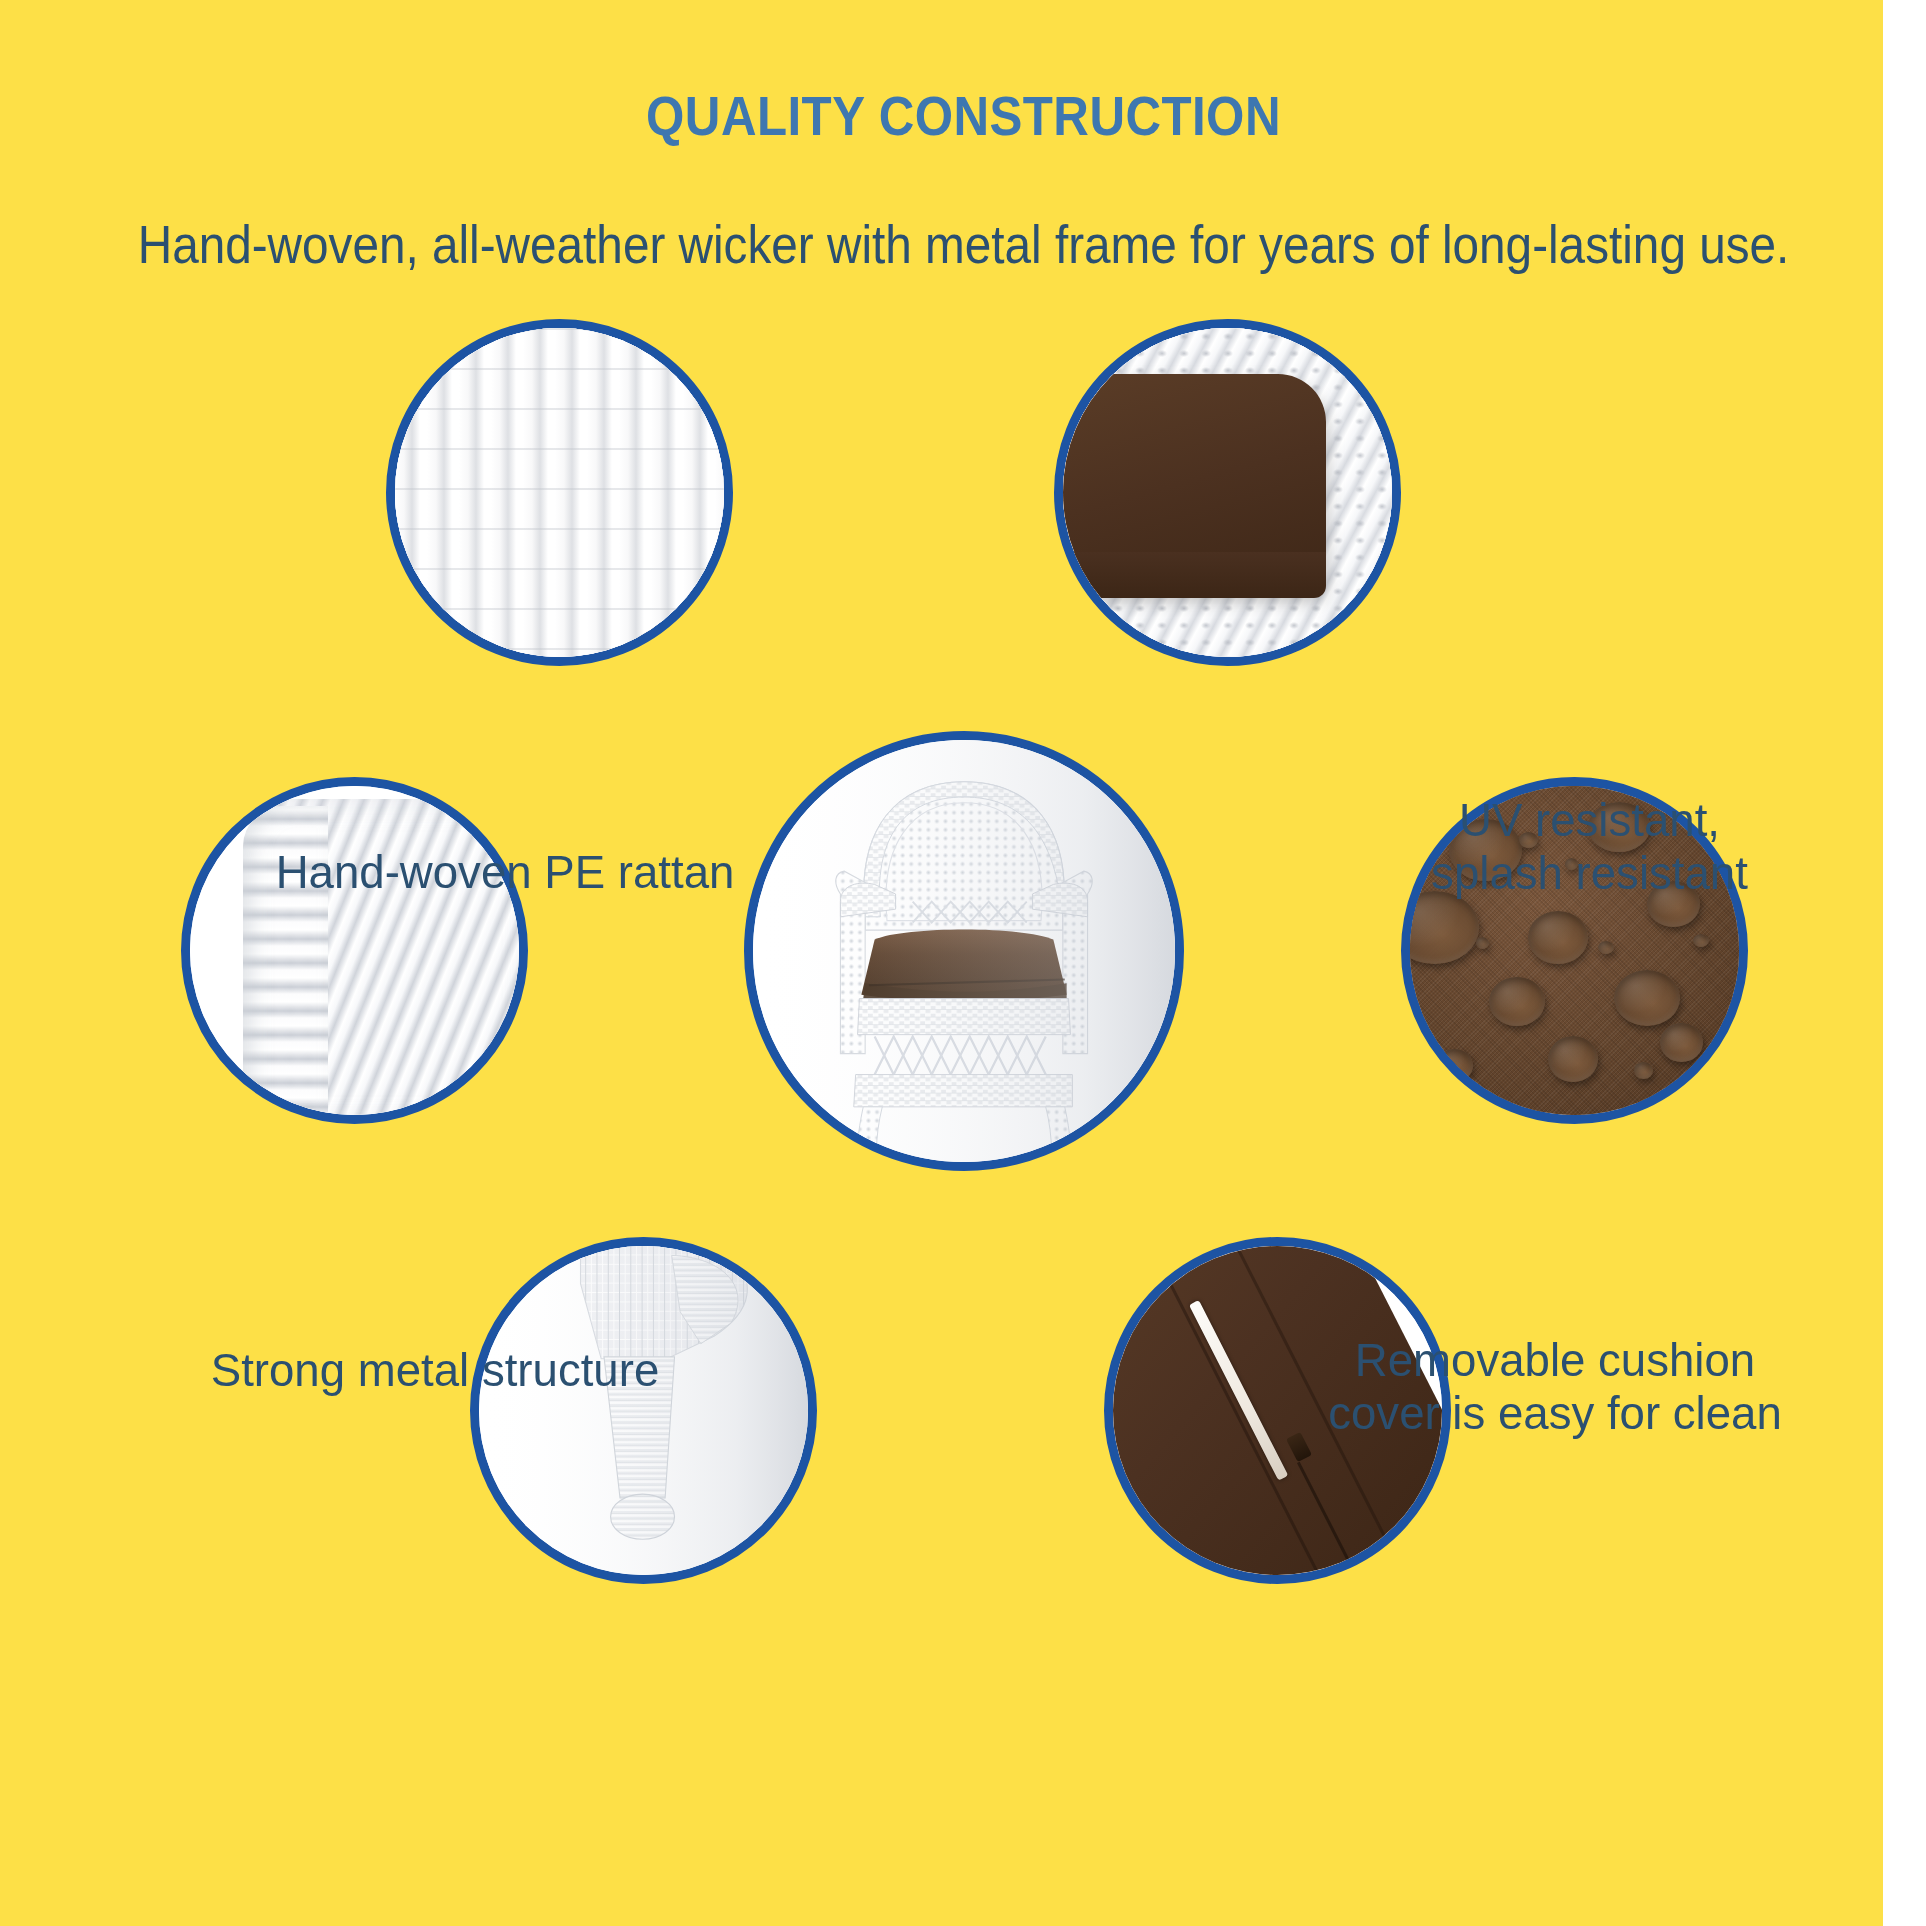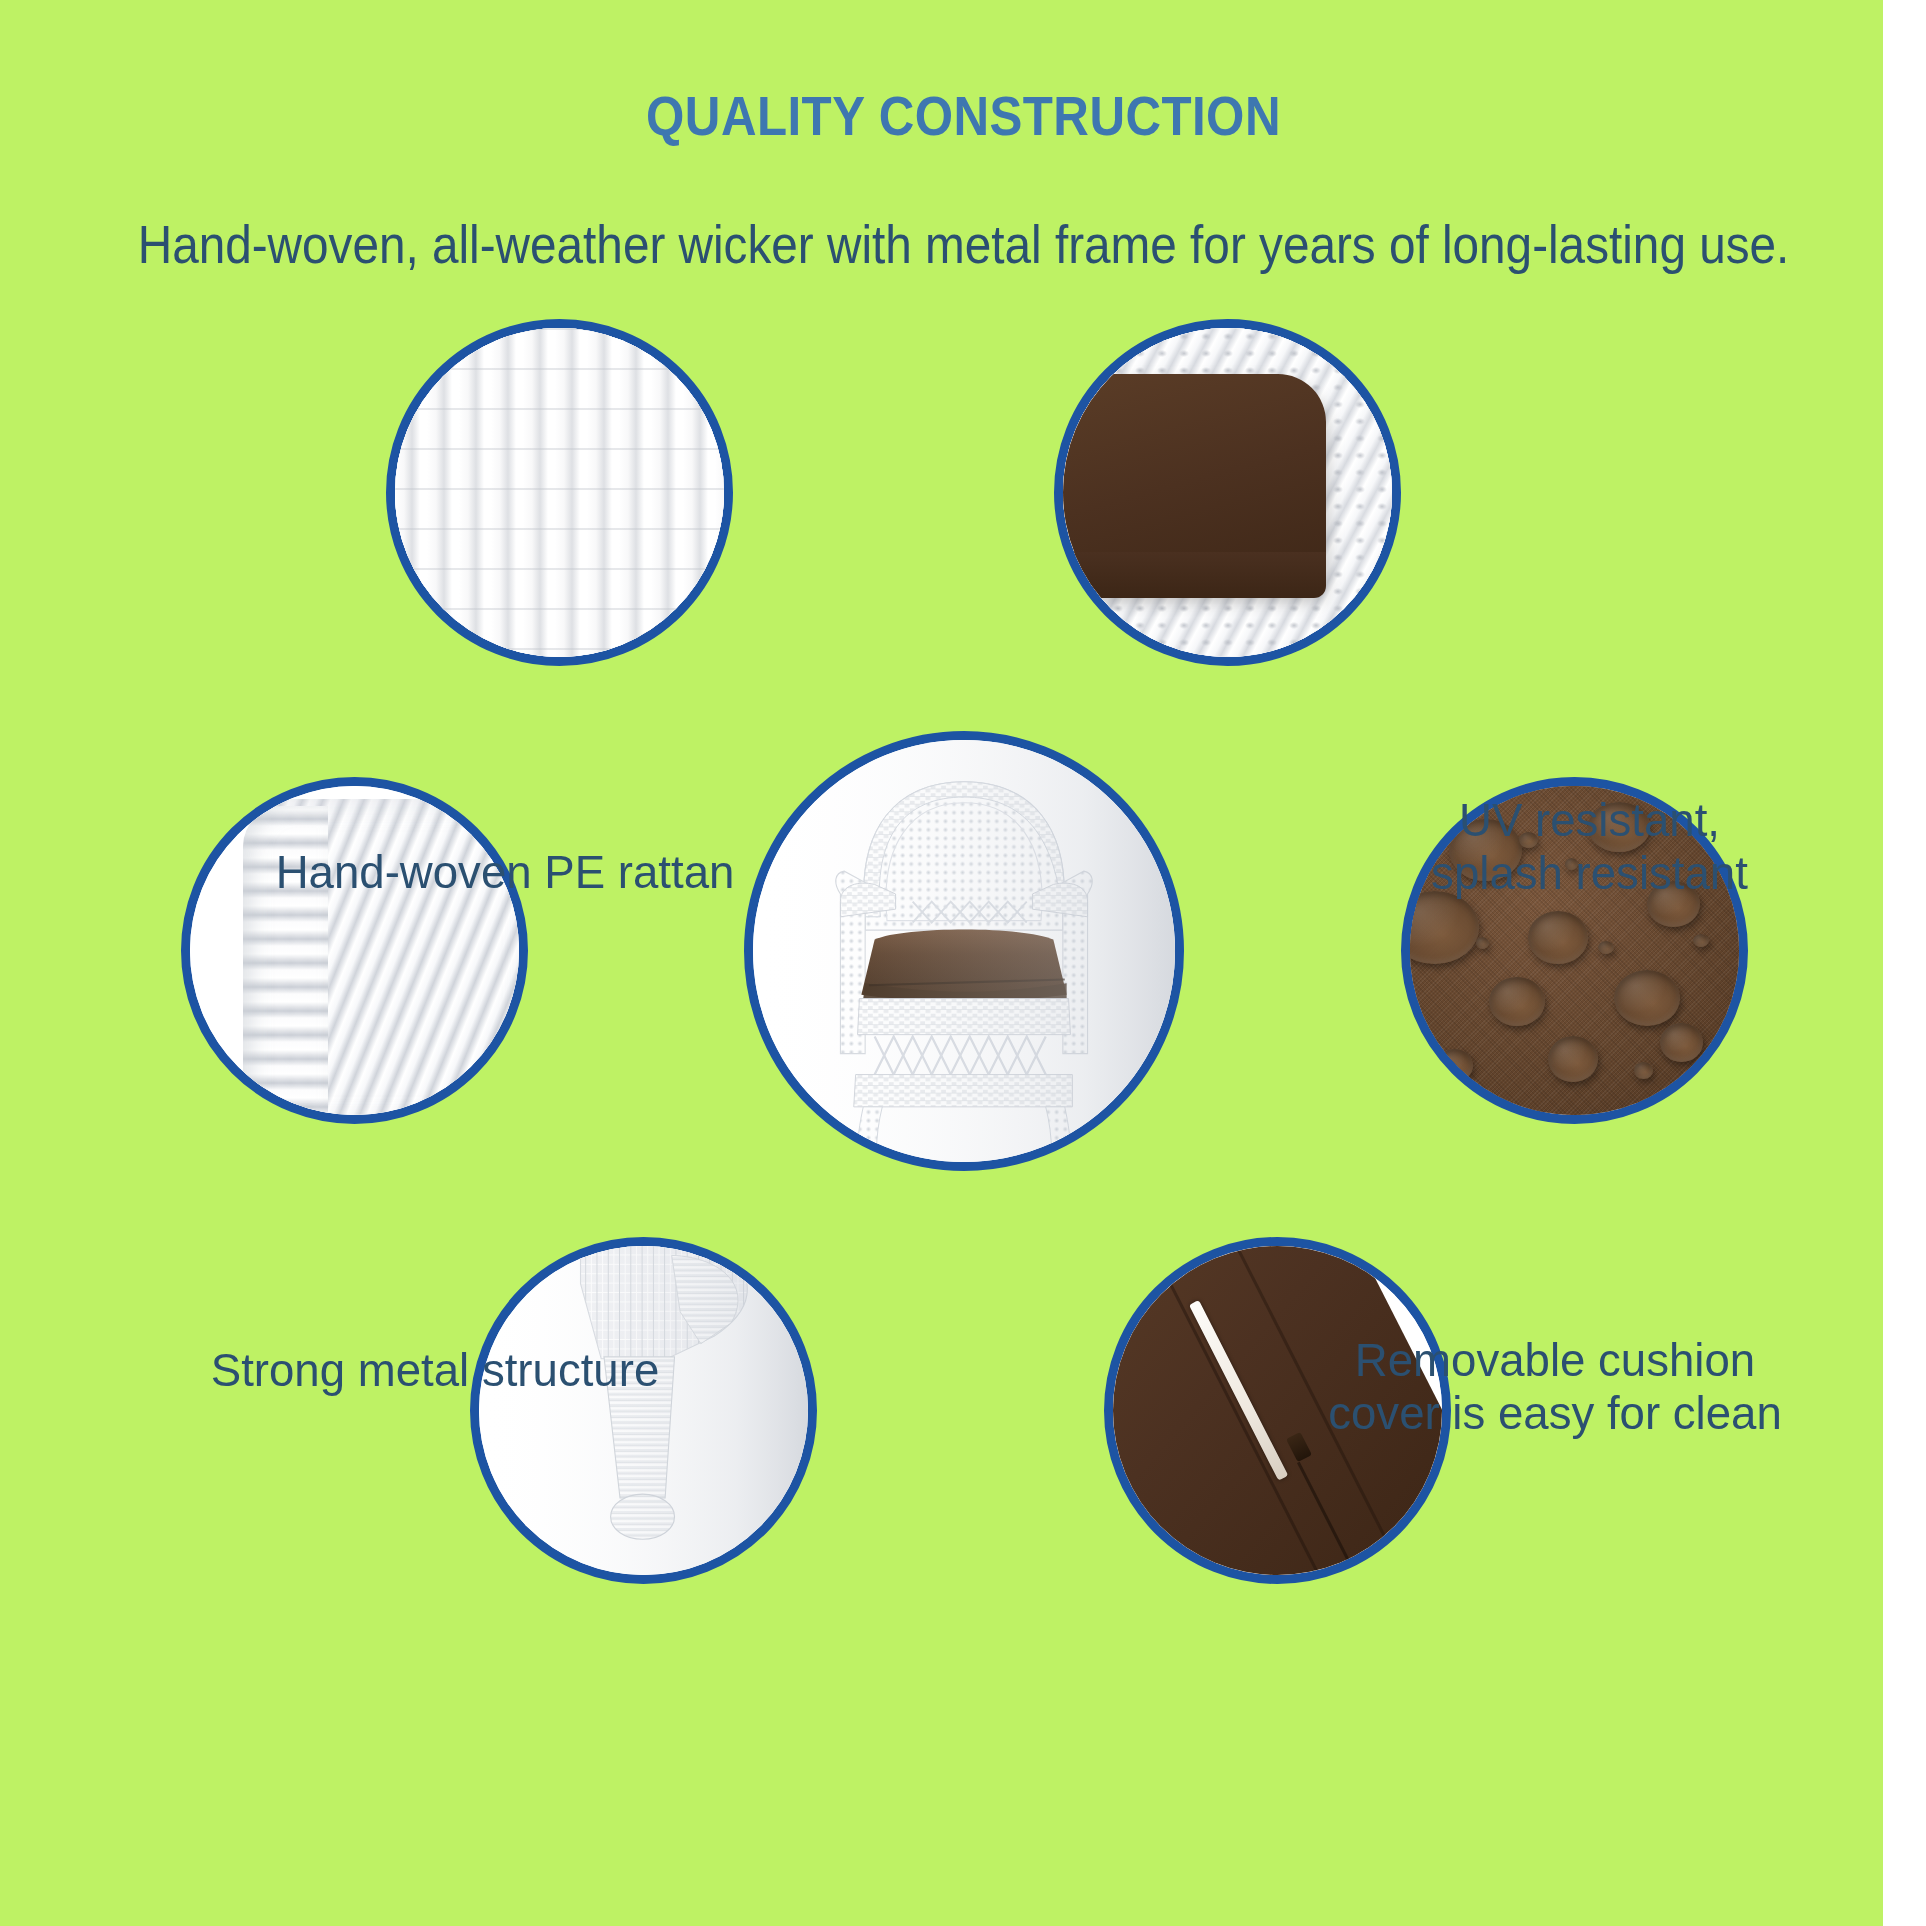--- a/index.html
+++ b/index.html
@@ -5,21 +5,21 @@
   * { box-sizing: border-box; margin: 0; padding: 0; }
   html, body {
     width: 1927px; height: 1927px;
     background: #ffffff;
     font-family: "Liberation Sans", sans-serif;
     overflow: hidden;
   }
   #page {
     position: relative;
     width: 1883px; height: 1927px;
-    background: #bef264;
+    background: #fde047;
   }
 
   
   #title {
     position: absolute;
     top: 83px; left: 0; width: 1927px;
     text-align: center;
     font-family: "Liberation Sans", sans-serif;
     font-size: 56px;
     font-weight: 700;

